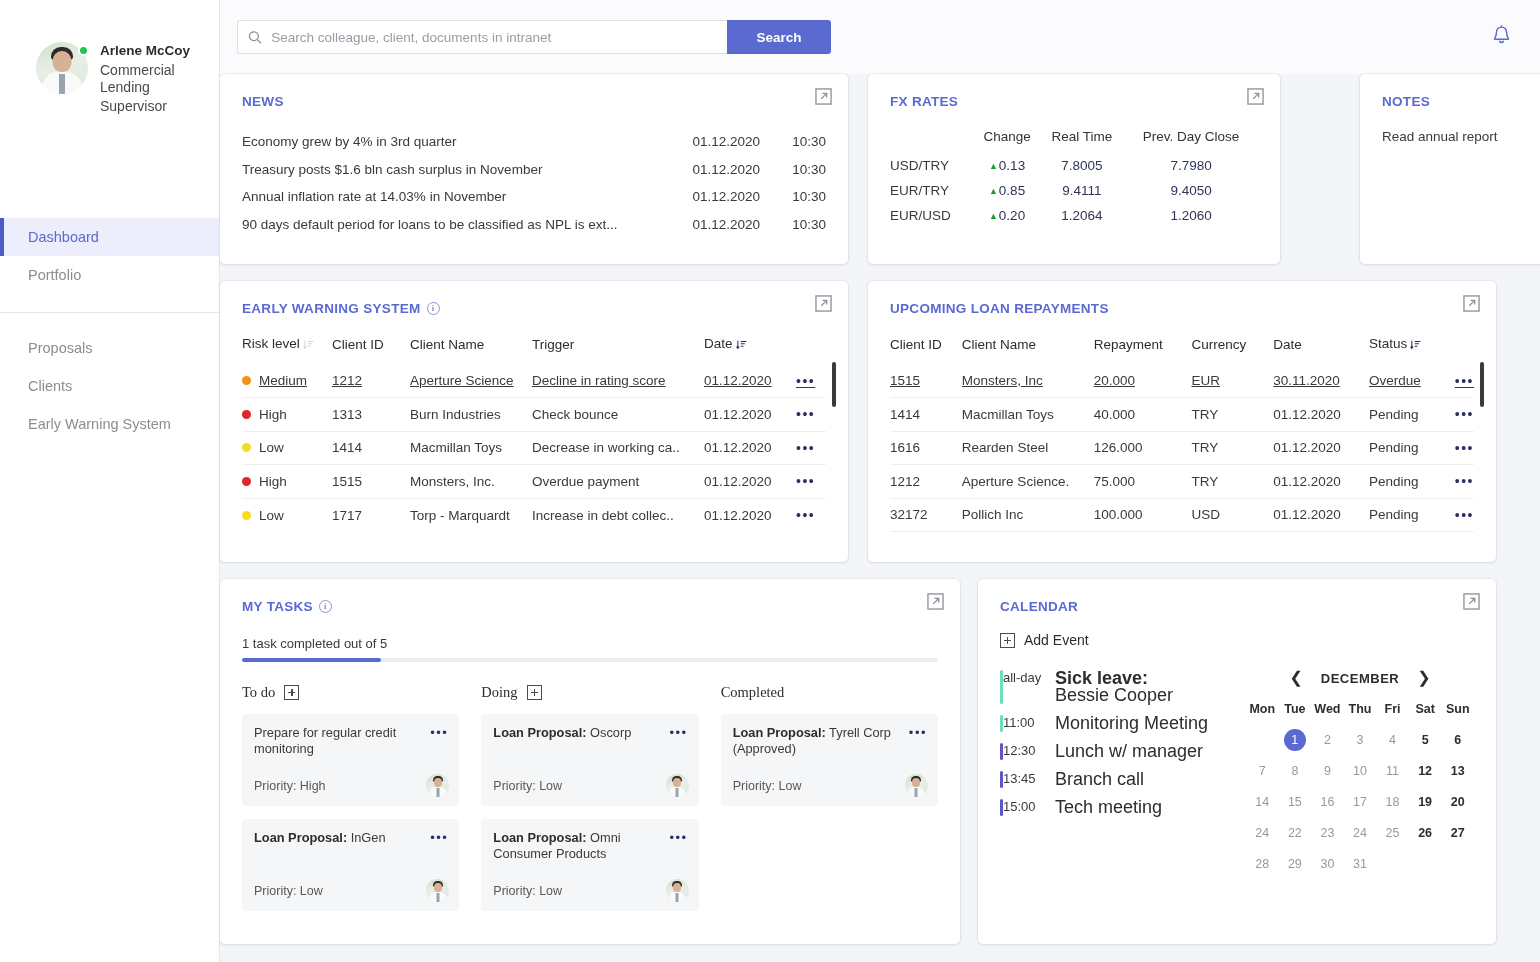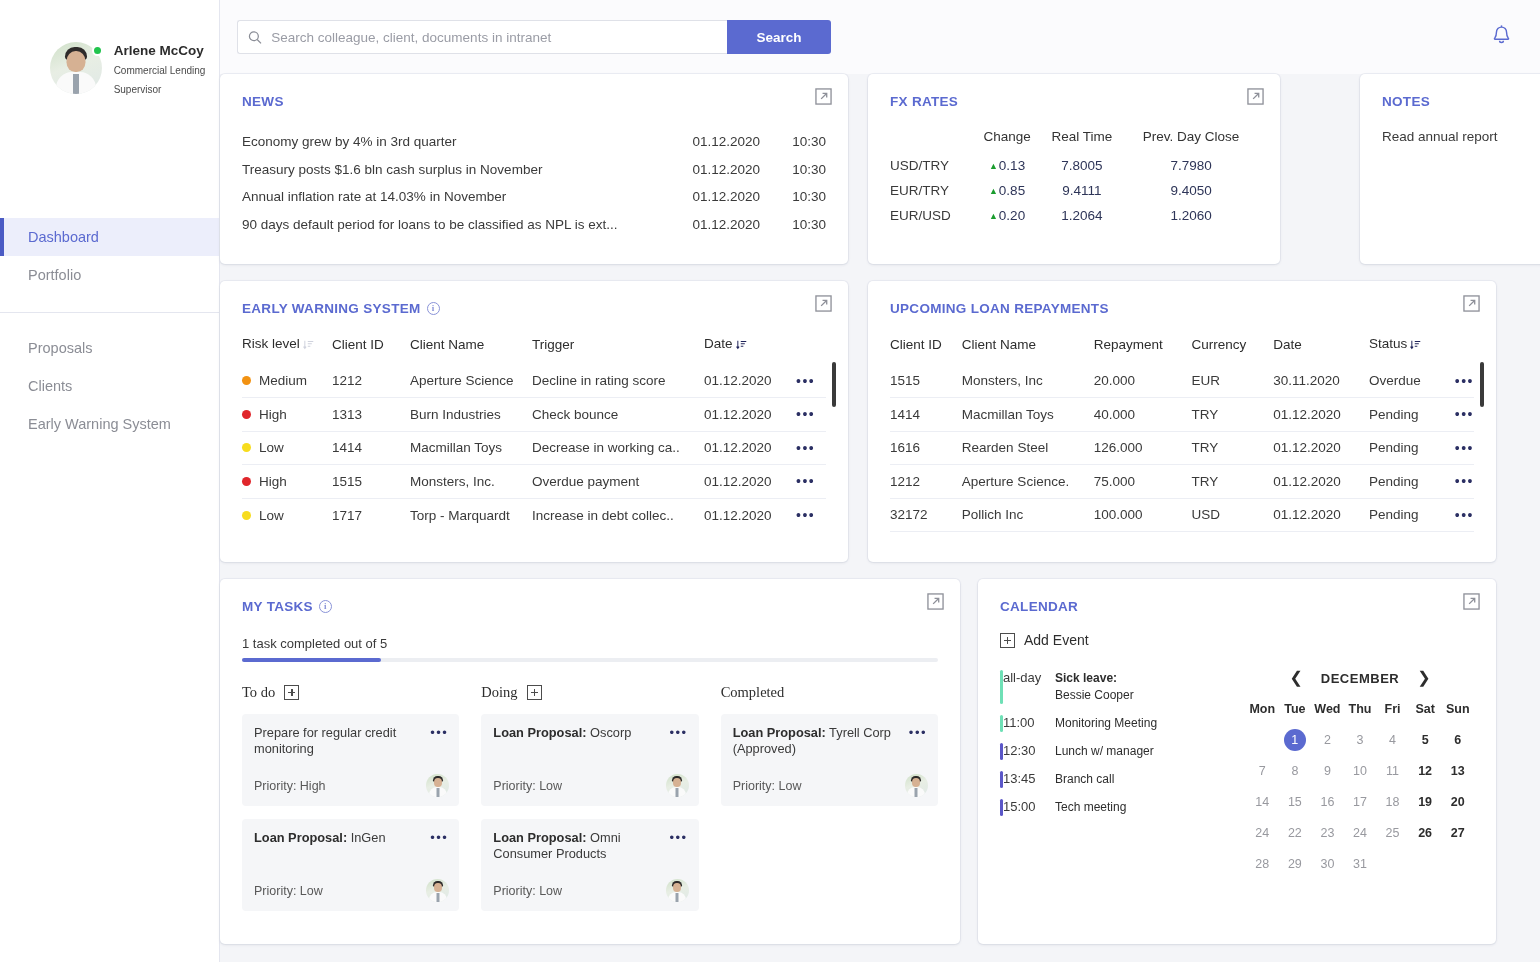--- a/index.html
+++ b/index.html
@@ -54,21 +54,21 @@
   .avatar .tie {
     position: absolute; left: 50%; bottom: 0; transform: translateX(-50%);
     width: 6px; height: 20px; background: #9aa3ad;
   }
   .status-dot {
     position: absolute; right: -1px; top: 3px;
     width: 11px; height: 11px; border-radius: 50%;
     background: #21c44d; border: 2px solid #fff;
   }
   .prof-name { font-size: 13.5px; font-weight: bold; color: #2c2c2c; line-height: 18px; }
-  .prof-role { font-size: 10px; color: #4a4a4a; line-height: 17px; margin-top: 2px; }
+  .prof-role { font-size: 14px; color: #4a4a4a; line-height: 17px; margin-top: 2px; }
 
   .nav { position: absolute; top: 218px; left: 0; right: 0; }
   .nav-item {
     height: 38px; display: flex; align-items: center;
     padding-left: 28px; font-size: 14.5px; color: #8b8d95;
     position: relative; cursor: pointer;
   }
   .nav-item.active {
     background: #eceefb; color: #5b6ad0; font-weight: normal;
   }
@@ -161,21 +161,21 @@
   #ews { left: 0; top: 207px; width: 628px; height: 281px; padding: 20px 22px 0 22px; }
   .tbl { width: 100%; border-collapse: collapse; font-size: 13.5px; }
   .tbl th {
     font-weight: normal; color: #2d2d2d; text-align: left;
     padding: 0 0 11px 0; font-size: 13.5px; white-space: nowrap;
   }
   .tbl td {
     padding: 0; height: 33.5px; color: #3a3a3a;
     border-top: 1px solid #eceef4; white-space: nowrap;
   }
-  .tbl tbody tr:first-child td { border-top: none; }
+  .tbl tbody tr:first-child td { border-top: none; text-decoration: underline; }
   .sort-ic { display: inline-block; margin-left: 3px; vertical-align: -2px; }
   .risk { display: flex; align-items: center; gap: 8px; }
   .dot { width: 9px; height: 9px; border-radius: 50%; flex: 0 0 9px; }
   .dots-btn { color: #2b2f63; letter-spacing: 1.5px; font-size: 14px; cursor: pointer; }
   .tbl-scroll { position: relative; }
   .vbar {
     position: absolute; right: -10px; top: 26px;
     width: 4px; height: 45px; background: #3a3a3a; border-radius: 2px;
   }
   .vtrack {
@@ -229,21 +229,21 @@
   
   #calendar { left: 758px; top: 505px; width: 518px; height: 365px; padding: 20px 22px; }
   .add-event { display: flex; align-items: center; gap: 9px; margin-top: 18px; font-size: 14px; color: #2d2d2d; cursor: pointer; }
   .cal-body { display: flex; margin-top: 22px; gap: 14px; }
   .events { width: 232px; }
   .event {
     display: flex; align-items: flex-start; margin-bottom: 11px;
   }
   .ev-bar { width: 3px; border-radius: 2px; flex: 0 0 3px; align-self: stretch; min-height: 17px; }
   .ev-time { font-size: 13px; color: #3a3a3a; width: 52px; flex: 0 0 52px; }
-  .ev-name { font-size: 12px; color: #2d2d2d; line-height: 17px; }
+  .ev-name { font-size: 18px; color: #2d2d2d; line-height: 17px; }
   .ev-name b { font-weight: bold; }
   .cal-right { flex: 1; }
   .cal-nav { display: flex; align-items: center; justify-content: center; gap: 18px; margin-bottom: 16px; }
   .cal-month { font-size: 13px; font-weight: bold; color: #2d2d2d; letter-spacing: 0.5px; }
   .chev { font-size: 16px; color: #2d2d2d; cursor: pointer; line-height: 1; }
   .cal-grid { display: grid; grid-template-columns: repeat(7, 1fr); row-gap: 9px; text-align: center; }
   .cal-dow { font-size: 12.5px; font-weight: bold; color: #2d2d2d; padding-bottom: 4px; }
   .cal-day { font-size: 12.5px; color: #98999f; height: 22px; line-height: 22px; cursor: pointer; }
   .cal-day.wknd { color: #2d2d2d; font-weight: bold; }
   .cal-day.today {

